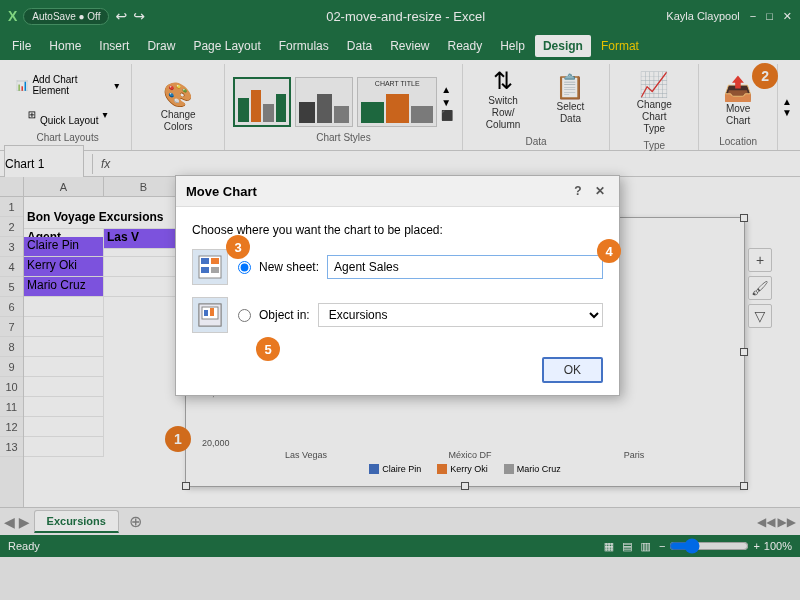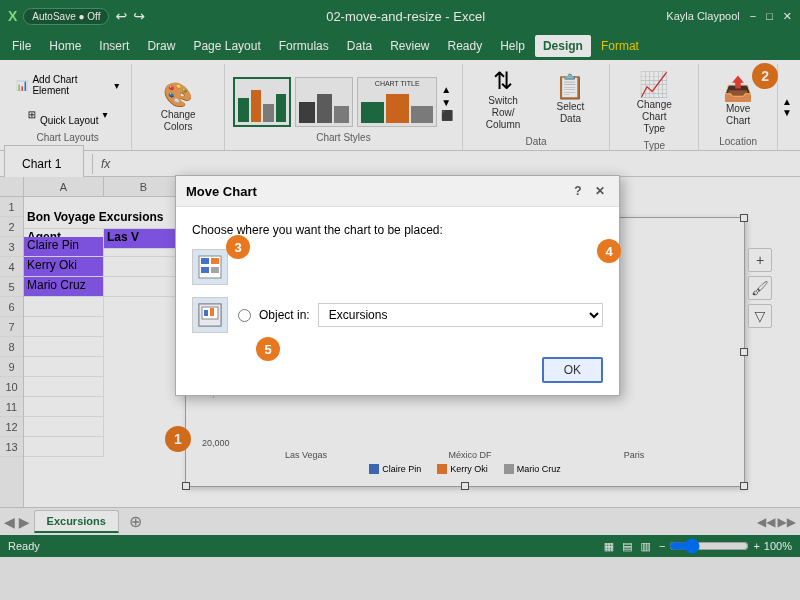--- a/index.html
+++ b/index.html
@@ -134,21 +134,21 @@
       align-items: center;
       height: 26px;
       background: white;
       border-bottom: 1px solid #d0d0d0;
       padding: 0 4px;
       gap: 4px;
     }
     .name-box {
       width: 80px;
       border: 1px solid #ccc;
-      padding: 2px 17px;
+      padding: 2px 0;
       font-size: 12px;
       height: 38px;
     }
     .formula-bar-sep {
       width: 1px;
       height: 20px;
       background: #ccc;
       margin: 0 4px;
     }
 
@@ -810,20 +810,25 @@
         <div class="modal-option" style="position:relative;">
           <div class="option-icon" style="background:#d8e4f0;">
             <svg width="28" height="28" viewBox="0 0 28 28">
               <rect x="3" y="3" width="22" height="22" fill="white" stroke="#888" stroke-width="1"></rect>
               <rect x="5" y="5" width="8" height="6" fill="#4472C4"></rect>
               <rect x="15" y="5" width="8" height="6" fill="#ED7D31"></rect>
               <rect x="5" y="14" width="8" height="6" fill="#4472C4"></rect>
               <rect x="15" y="14" width="8" height="6" fill="#A5A5A5"></rect>
             </svg>
           </div>
+          <div class="option-content">
+            <input type="radio" name="placement" checked="" style="">
+            <label class="radio-label">New sheet:</label>
+            <input type="text" class="text-input" value="Agent Sales" style="">
+          </div>
 
           <div class="step-badge" style="position:absolute;right:-18px;top:-10px;width:24px;height:24px;font-size:13px;">
             <span>4</span>
           </div>
 
           <div class="step-badge" style="position:absolute;left:34px;top:-14px;width:24px;height:24px;font-size:13px;">
             <span>3</span>
           </div>
         </div>
 

